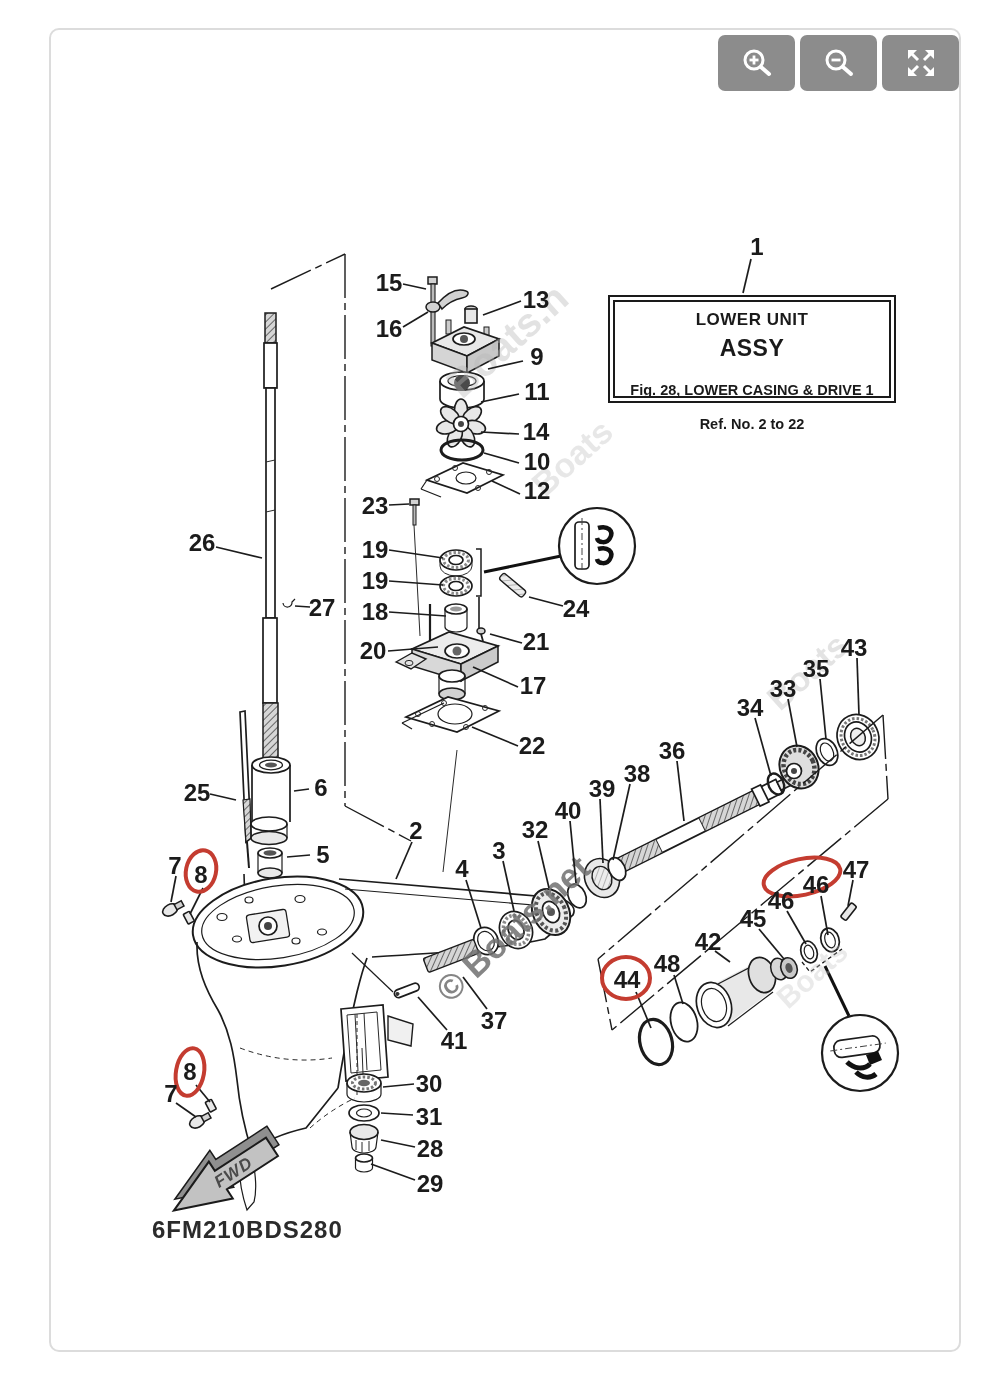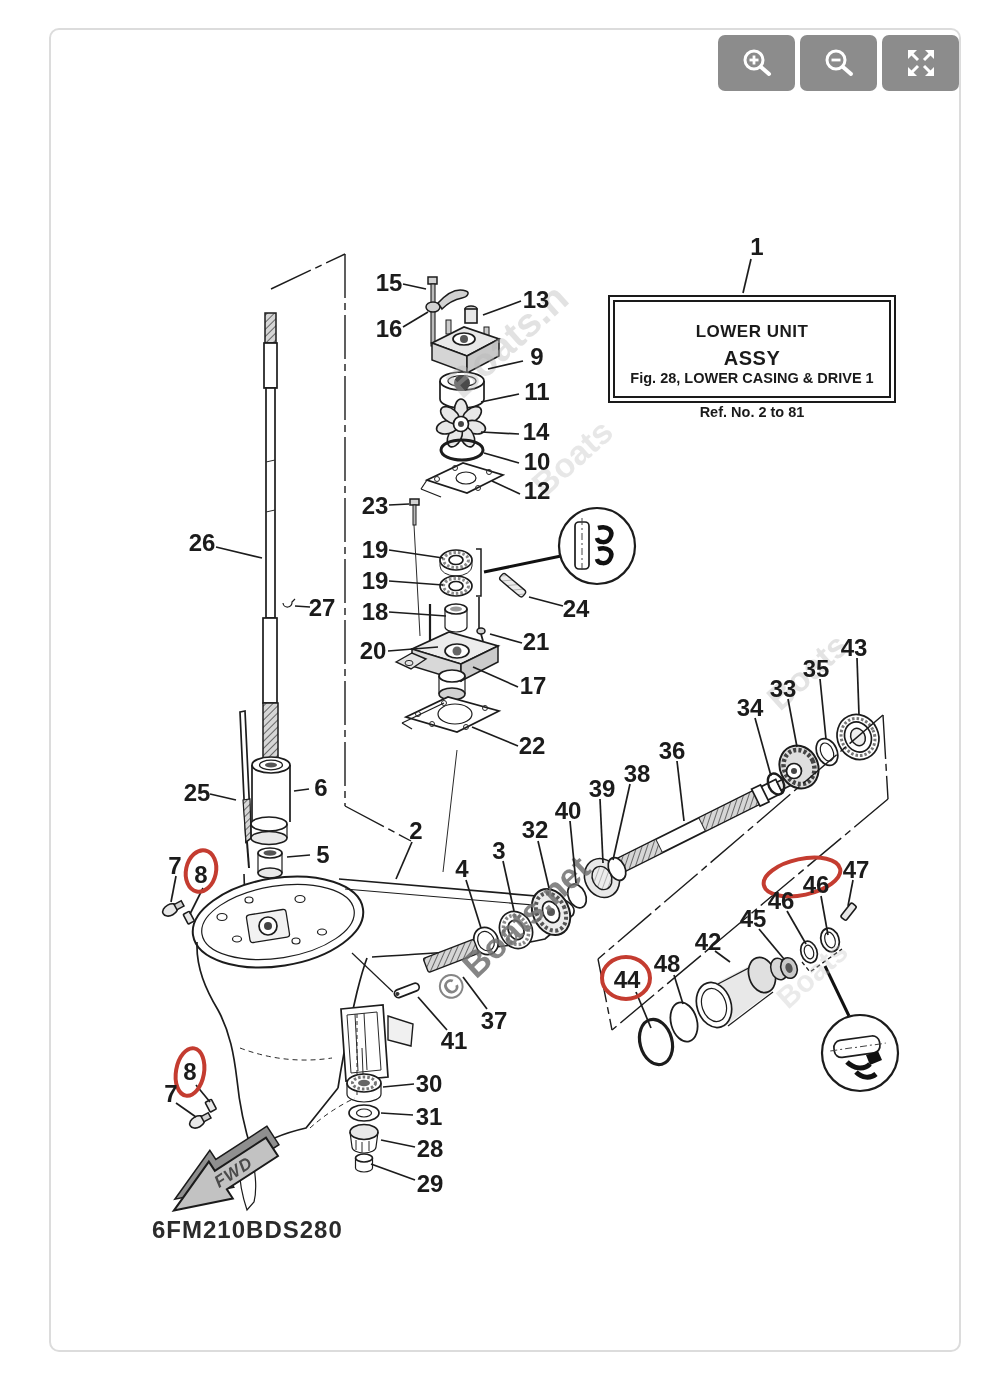--- a/index.html
+++ b/index.html
@@ -10,23 +10,23 @@
   .diagram-svg{position:absolute;left:0;top:0;}
   
   .toolbar button{position:absolute;top:35px;width:77px;height:56px;background:#8c8c8c;
         border:none;border-radius:7px;display:flex;align-items:center;justify-content:center;
         cursor:pointer;padding:0;}
   #btn-zoom-in{left:718px;} #btn-zoom-out{left:800px;} #btn-fullscreen{left:882px;}
   
   .title-box{position:absolute;left:608px;top:295px;width:288px;height:108px;
         border:2.5px solid #1a1a1a;background:#fff;padding:3px;box-sizing:border-box;}
   .title-box-inner{border:2px solid #1a1a1a;width:100%;height:100%;box-sizing:border-box;
-        text-align:center;font-weight:bold;color:#1a1a1a;padding-top:20px;}
+        text-align:center;font-weight:bold;color:#1a1a1a;padding-top:8px;}
   .tb1{font-size:17px;letter-spacing:.5px;margin-bottom:5px;}
-  .tb2{font-size:20px;letter-spacing:.5px;margin-bottom:0;}
+  .tb2{font-size:23px;letter-spacing:.5px;margin-bottom:20px;}
   .tb3{font-size:14.5px;margin-bottom:18px;}
   .tb4{font-size:14.5px;}
   
   .ln{fill:none;stroke:#1c1c1c;stroke-width:1.7;}
   .ln2{fill:none;stroke:#1c1c1c;stroke-width:1.2;}
   .thin{fill:none;stroke:#2a2a2a;stroke-width:1;}
   .fw{fill:#fff;stroke:#1c1c1c;stroke-width:1.7;}
   .fl{fill:#e8e8e8;stroke:#1c1c1c;stroke-width:1.6;}
   .fd{fill:#d2d2d2;stroke:#1c1c1c;stroke-width:1.5;}
   .plabel{font-family:"Liberation Sans",sans-serif;font-weight:bold;font-size:24px;
@@ -498,21 +498,21 @@
         <text x="171" y="1093" class="plabel">7</text>
         <text x="190" y="1071" class="plabel">8</text>
       </g>
   </svg>
 
   <div class="title-box">
     <div class="title-box-inner">
       <div class="tb1">LOWER UNIT</div>
       <div class="tb2">ASSY</div>
       <div class="tb3">Fig. 28, LOWER CASING &amp; DRIVE 1</div>
-      <div class="tb4">Ref. No. 2 to 81</div>
+      <div class="tb4">Ref. No. 2 to 22</div>
     </div>
   </div>
 
   <div class="toolbar">
     <button id="btn-zoom-in" aria-label="zoom in">
       <svg width="40" height="40" viewBox="0 0 40 40">
         <circle cx="17" cy="17" r="9" fill="none" stroke="#fff" stroke-width="3"></circle>
         <line x1="24" y1="24" x2="32" y2="31" stroke="#fff" stroke-width="4" stroke-linecap="round"></line>
         <line x1="12.5" y1="17" x2="21.5" y2="17" stroke="#fff" stroke-width="2.8"></line>
         <line x1="17" y1="12.5" x2="17" y2="21.5" stroke="#fff" stroke-width="2.8"></line>

